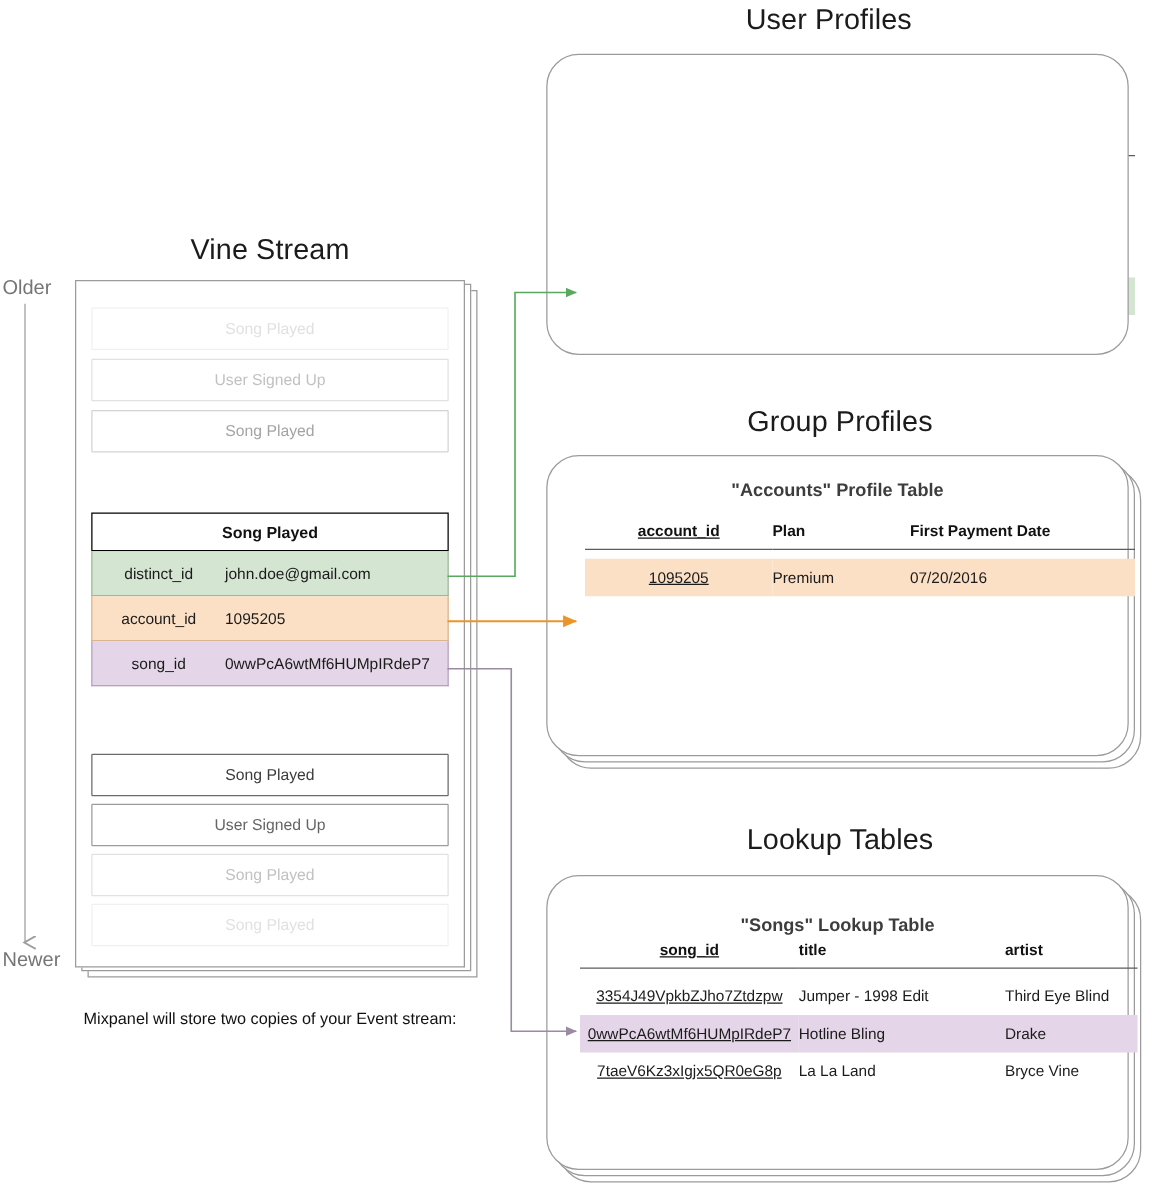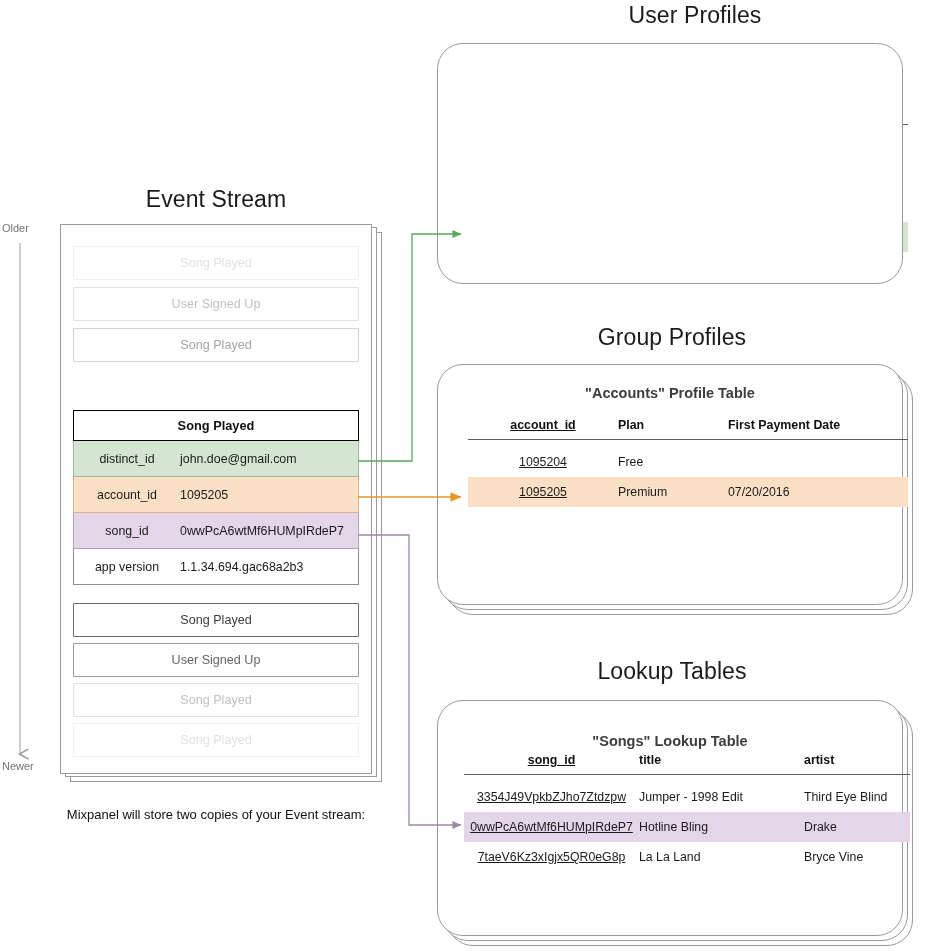--- a/index.html
+++ b/index.html
@@ -121,21 +121,21 @@
   }
   .evt-row .k{width:106px;text-align:center;flex:none;}
   .evt-row .v{flex:1;text-align:left;}
   .evt-row.green{background:#d4e6d2;border-color:#9db89a;}
   .evt-row.orange{background:#fce0c6;border-color:#d9b58e;}
   .evt-row.purple{background:#e4d6e8;border-color:#b6a1bd;}
 
   
   .axis-label{
     position:absolute;
-    font-size:11px;
+    font-size:16px;
     color:#757575;
     white-space:nowrap;
   }
 
   
   .caption{
     position:absolute;
     text-align:center;
     font-size:13px;
     line-height:17.5px;
@@ -175,21 +175,21 @@
     <path d="M358,461 L412,461 L412,234 L461,234" fill="none" stroke="#5aa85f" stroke-width="1.3" marker-end="url(#ah-green)"></path>
 
     <path d="M358,497 L461,497" fill="none" stroke="#e9952a" stroke-width="1.6" marker-end="url(#ah-orange)"></path>
 
     <path d="M358,535 L409,535 L409,825 L461,825" fill="none" stroke="#9b8aa3" stroke-width="1.3" marker-end="url(#ah-purple)"></path>
   </svg>
 
   <div class="axis-label" style="left:2px;top:222px;">Older</div>
   <div class="axis-label" style="left:2px;top:760px;">Newer</div>
 
-  <div class="section-title" style="left:60px;top:186px;width:312px;">Event Stream</div>
+  <div class="section-title" style="left:60px;top:186px;width:312px;">Vine Stream</div>
 
   <div class="es-box" style="left:70px;top:232px;width:312px;height:550px;z-index:1;"></div>
   <div class="es-box" style="left:65px;top:227px;width:312px;height:550px;z-index:2;"></div>
   <div class="es-box" style="left:60px;top:224px;width:312px;height:550px;z-index:3;background:#fff;"></div>
 
   <div style="position:absolute;left:60px;top:224px;width:312px;height:550px;z-index:4;">
 
     <div class="evt f1" style="left:13px;top:22px;width:286px;height:34px;">Song Played</div>
     <div class="evt f2" style="left:13px;top:63px;width:286px;height:34px;">User Signed Up</div>
     <div class="evt f3" style="left:13px;top:104px;width:286px;height:34px;">Song Played</div>
@@ -201,37 +201,33 @@
         <span class="v">john.doe@gmail.com</span>
       </div>
       <div class="evt-row orange">
         <span class="k">account_id</span>
         <span class="v">1095205</span>
       </div>
       <div class="evt-row purple">
         <span class="k">song_id</span>
         <span class="v">0wwPcA6wtMf6HUMpIRdeP7</span>
       </div>
-      <div class="evt-row">
-        <span class="k">app version</span>
-        <span class="v">1.1.34.694.gac68a2b3</span>
-      </div>
     </div>
 
     <div class="evt f5" style="left:13px;top:379px;width:286px;height:34px;">Song Played</div>
     <div class="evt f4" style="left:13px;top:419px;width:286px;height:34px;">User Signed Up</div>
     <div class="evt f2" style="left:13px;top:459px;width:286px;height:34px;">Song Played</div>
     <div class="evt f1" style="left:13px;top:499px;width:286px;height:34px;">Song Played</div>
   </div>
 
   <div class="caption" style="left:28px;top:806px;width:376px;">
     <div>Mixpanel will store two copies of your Event stream:</div>
   </div>
 
-  <div class="section-title" style="left:460px;top:2px;width:470px;">User Profiles</div>
+  <div class="section-title" style="left:428px;top:2px;width:470px;">User Profiles</div>
 
   <div class="card-stack" style="left:437px;top:43px;width:470px;height:245px;">
     <div class="card front" style="left:0;top:0;width:466px;height:241px;"></div>
   </div>
 
   <div class="tbl-title" style="left:437px;top:74px;width:466px;">"Users" Profile Table</div>
 
   <table class="ptable" style="left:468px;top:103px;width:440px;">
     <colgroup>
         <col style="width:180px">
@@ -292,25 +288,20 @@
       <tr>
         <th class="c-key"><span>account_id</span></th>
         <th class="c-plain">Plan</th>
         <th class="c-plain">First Payment Date</th>
       </tr>
     </thead>
     <tbody>
       <tr class="spacer">
           <td colspan="3"></td>
         </tr>
-      <tr>
-        <td class="c-key"><span>1095204</span></td>
-        <td class="c-plain">Free</td>
-        <td class="c-plain"></td>
-      </tr>
       <tr class="hl-orange">
         <td class="c-key"><span>1095205</span></td>
         <td class="c-plain">Premium</td>
         <td class="c-plain">07/20/2016</td>
       </tr>
     </tbody>
   </table>
 
   <div class="section-title" style="left:437px;top:658px;width:470px;">Lookup Tables</div>
 

